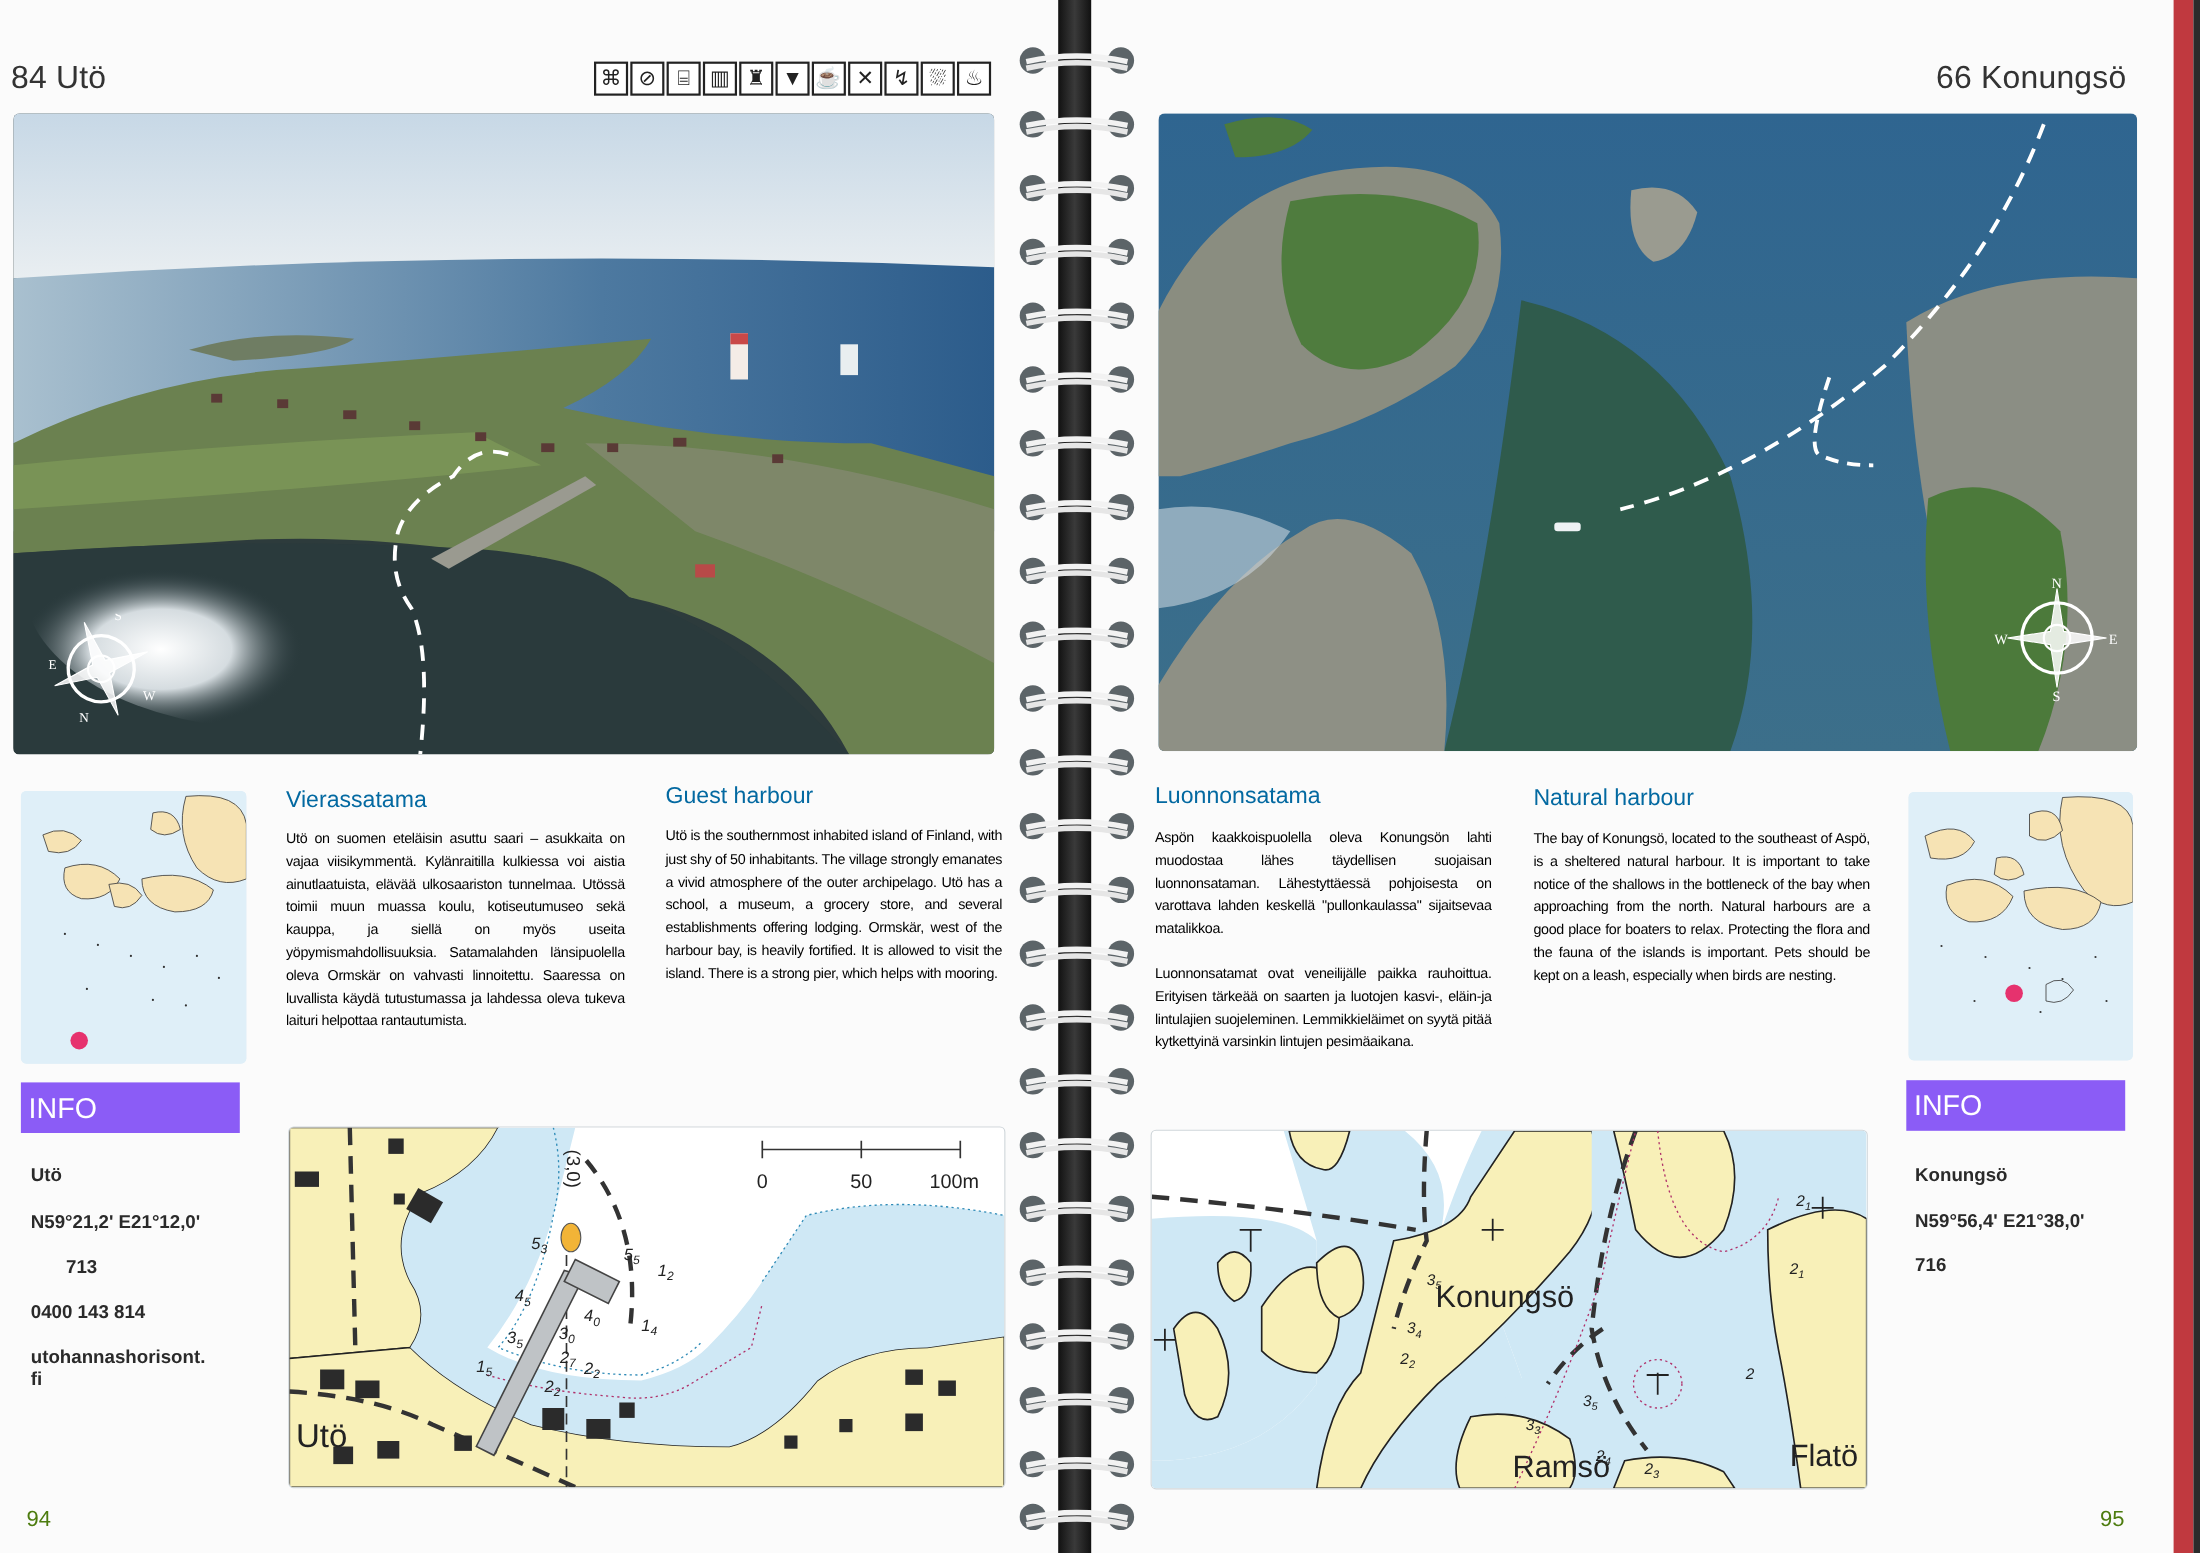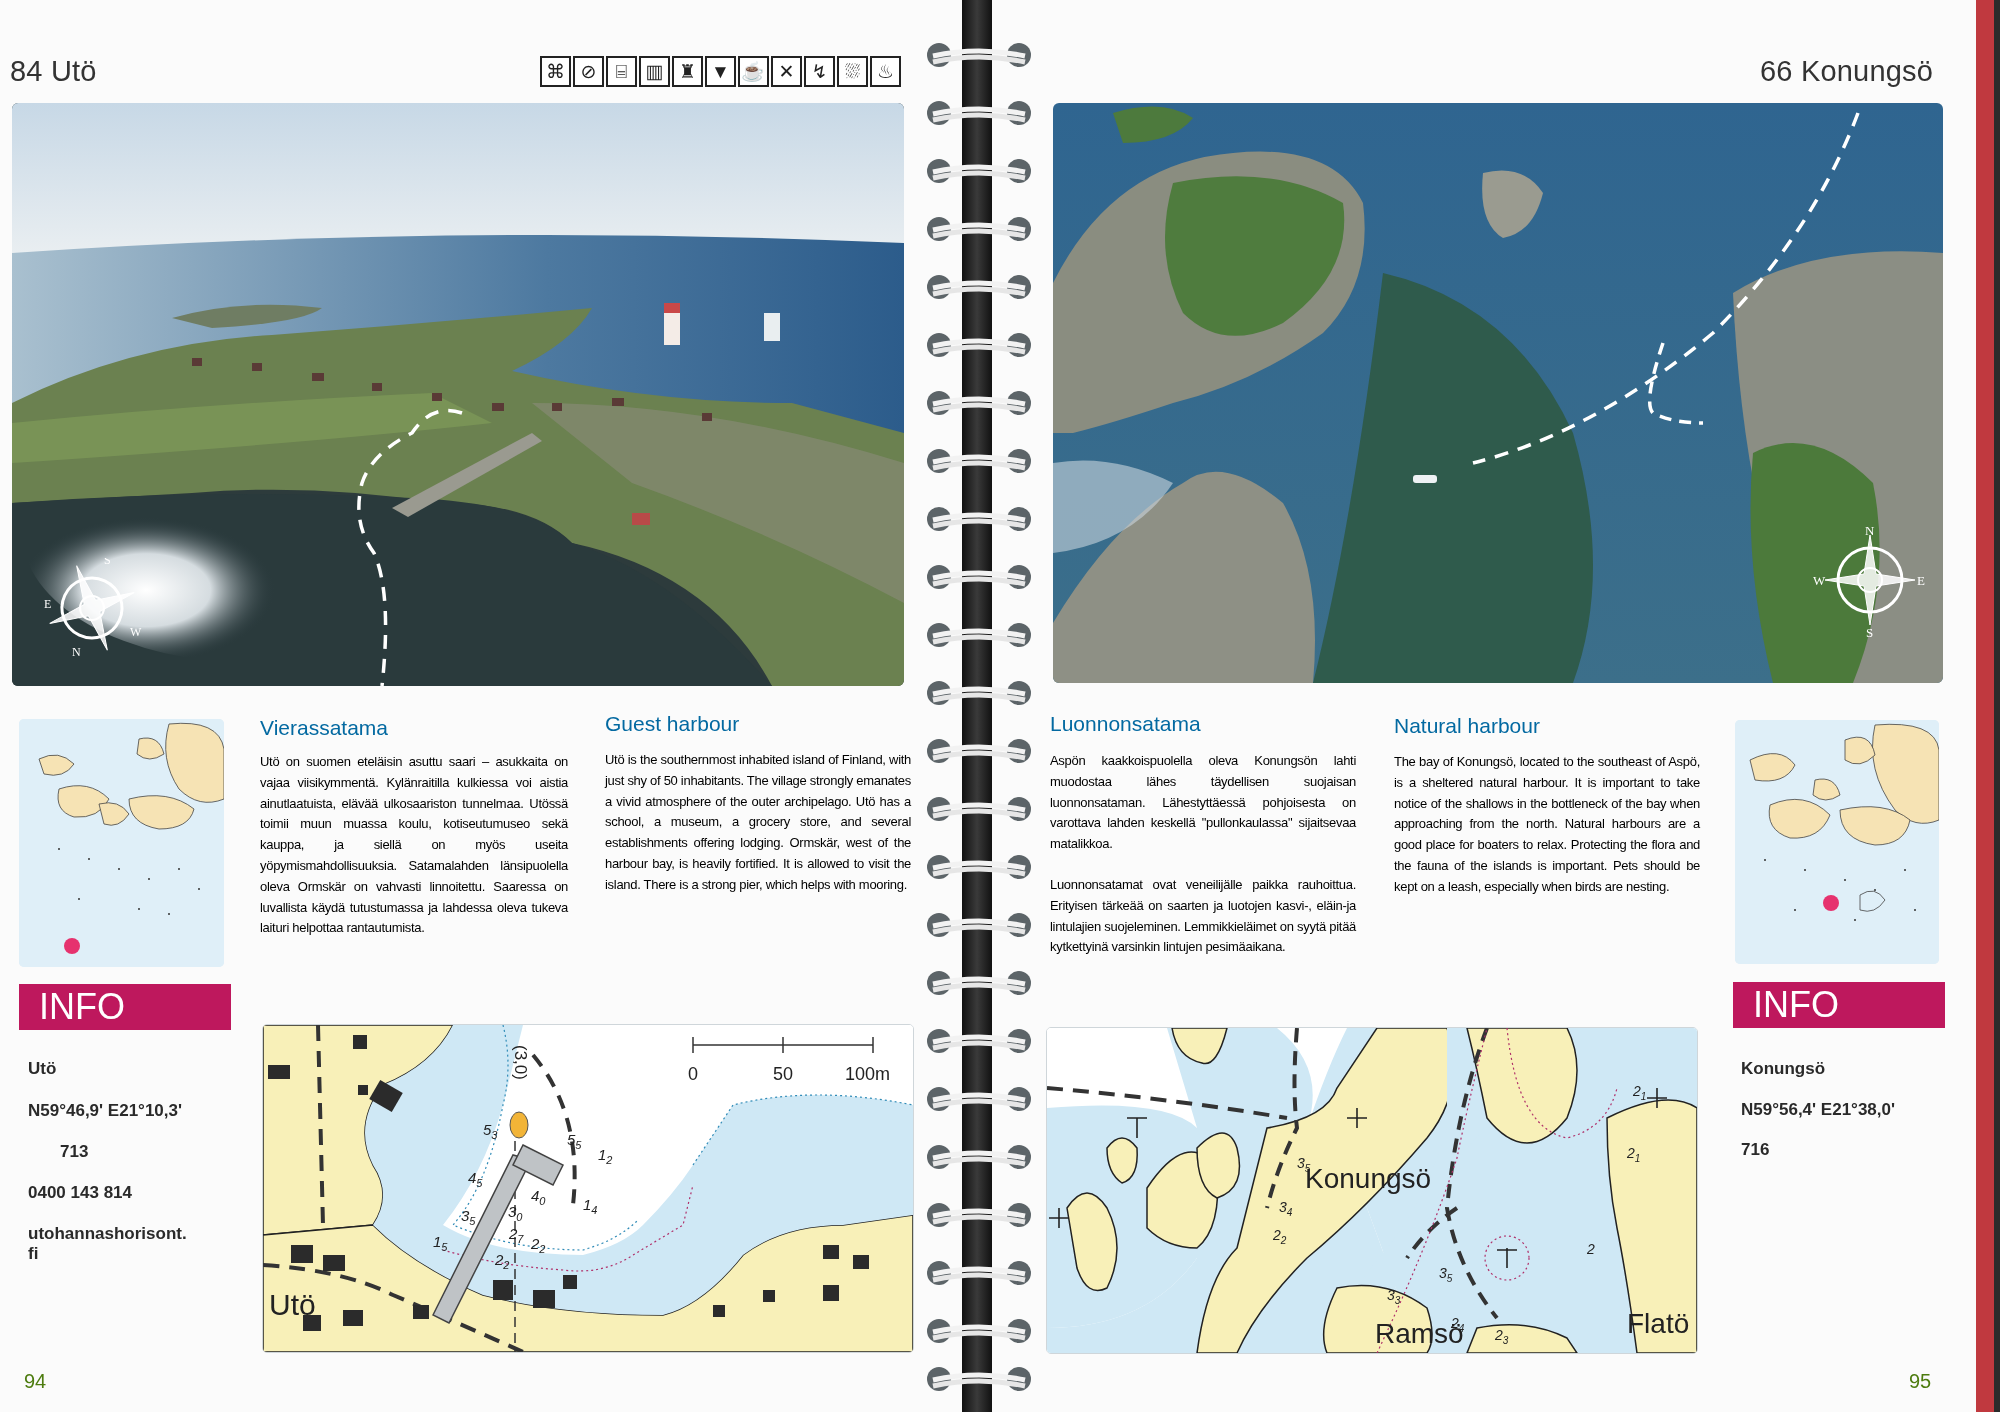--- a/index.html
+++ b/index.html
@@ -4,21 +4,21 @@
 <style>
   html,body{margin:0;padding:0;}
   body{width:2000px;height:1412px;position:relative;background:#fbfbfb;overflow:hidden;font-family:"Liberation Sans",sans-serif;color:#2b2b2b;}
   .abs{position:absolute;}
   .page-title{font-size:29px;color:#333;letter-spacing:0.2px;}
   .photo{border-radius:6px;overflow:hidden;}
   .photo svg{display:block;}
   .section-h{font-size:21px;color:#0369a1;}
   .body-text{font-size:13px;line-height:20.8px;color:#000000;text-align:justify;font-family:"Liberation Sans Narrow","Liberation Sans",sans-serif;letter-spacing:-0.3px;}
   .body-text p{margin:0 0 20px 0;}
-  .info-bar{background:#be185d;color:#fff;font-size:36px;padding-left:20px;line-height:46px;height:46px;}
+  .info-bar{background:#8b5cf6;color:#fff;font-size:26px;padding-left:7px;line-height:46px;height:46px;}
   .info-line{font-weight:bold;font-size:17px;color:#2a2a2a;line-height:20px;}
   .minimap{background:#deeef8;border-radius:5px;overflow:hidden;}
   .chart{border:1px solid #cfd6da;border-radius:5px;overflow:hidden;background:#fff;}
   .page-num{font-size:20px;color:#4d7c0f;}
   .icon-box{display:inline-block;width:31px;height:31px;border:2px solid #222;box-sizing:border-box;margin-right:2px;background:#fff;text-align:center;font-size:19px;line-height:27px;color:#222;vertical-align:top;}
   .spine{position:absolute;left:962px;top:0;width:30px;height:1412px;background:linear-gradient(90deg,#111,#3a3a3a 50%,#111);}
   .ring{position:absolute;left:925px;width:108px;height:26px;}
   .edge-red{position:absolute;left:1976px;top:0;width:18px;height:1412px;background:#c0393f;}
   .edge-dark{position:absolute;left:1994px;top:0;width:6px;height:1412px;background:#2b2b2b;}
   .map-label{font-family:"Liberation Sans",sans-serif;fill:#222;}
@@ -114,21 +114,21 @@
         <circle cx="120" cy="190" r="1"></circle>
         <circle cx="150" cy="195" r="1"></circle>
     </g>
     <circle cx="53" cy="227" r="8" fill="#e6326e"></circle>
   </svg>
 </div>
 
 <div class="abs info-bar" style="left:19px;top:984px;width:192px;">INFO</div>
 
 <div class="abs info-line" style="left:28px;top:1059px;">Utö</div>
-<div class="abs info-line" style="left:28px;top:1101px;">N59°46,9' E21°10,3'</div>
+<div class="abs info-line" style="left:28px;top:1101px;">N59°21,2' E21°12,0'</div>
 <div class="abs info-line" style="left:28px;top:1142px;margin-left:32px;">713</div>
 <div class="abs info-line" style="left:28px;top:1183px;">0400 143 814</div>
 <div class="abs info-line" style="left:28px;top:1224px;">
   <div>utohannashorisont.</div>
   <div>fi</div>
 </div>
 
 <div class="abs section-h" style="left:260px;top:716px;">Vierassatama</div>
 <div class="abs body-text" style="left:260px;top:752px;width:308px;">Utö on suomen eteläisin asuttu saari – asukkaita on vajaa viisikymmentä. Kylänraitilla kulkiessa voi aistia ainutlaatuista, elävää ulkosaariston tunnelmaa. Utössä toimii muun muassa koulu, kotiseutumuseo sekä kauppa, ja siellä on myös useita yöpymismahdollisuuksia. Satamalahden länsipuolella oleva Ormskär on vahvasti linnoitettu. Saaressa on luvallista käydä tutustumassa ja lahdessa oleva tukeva laituri helpottaa rantautumista.</div>
 

